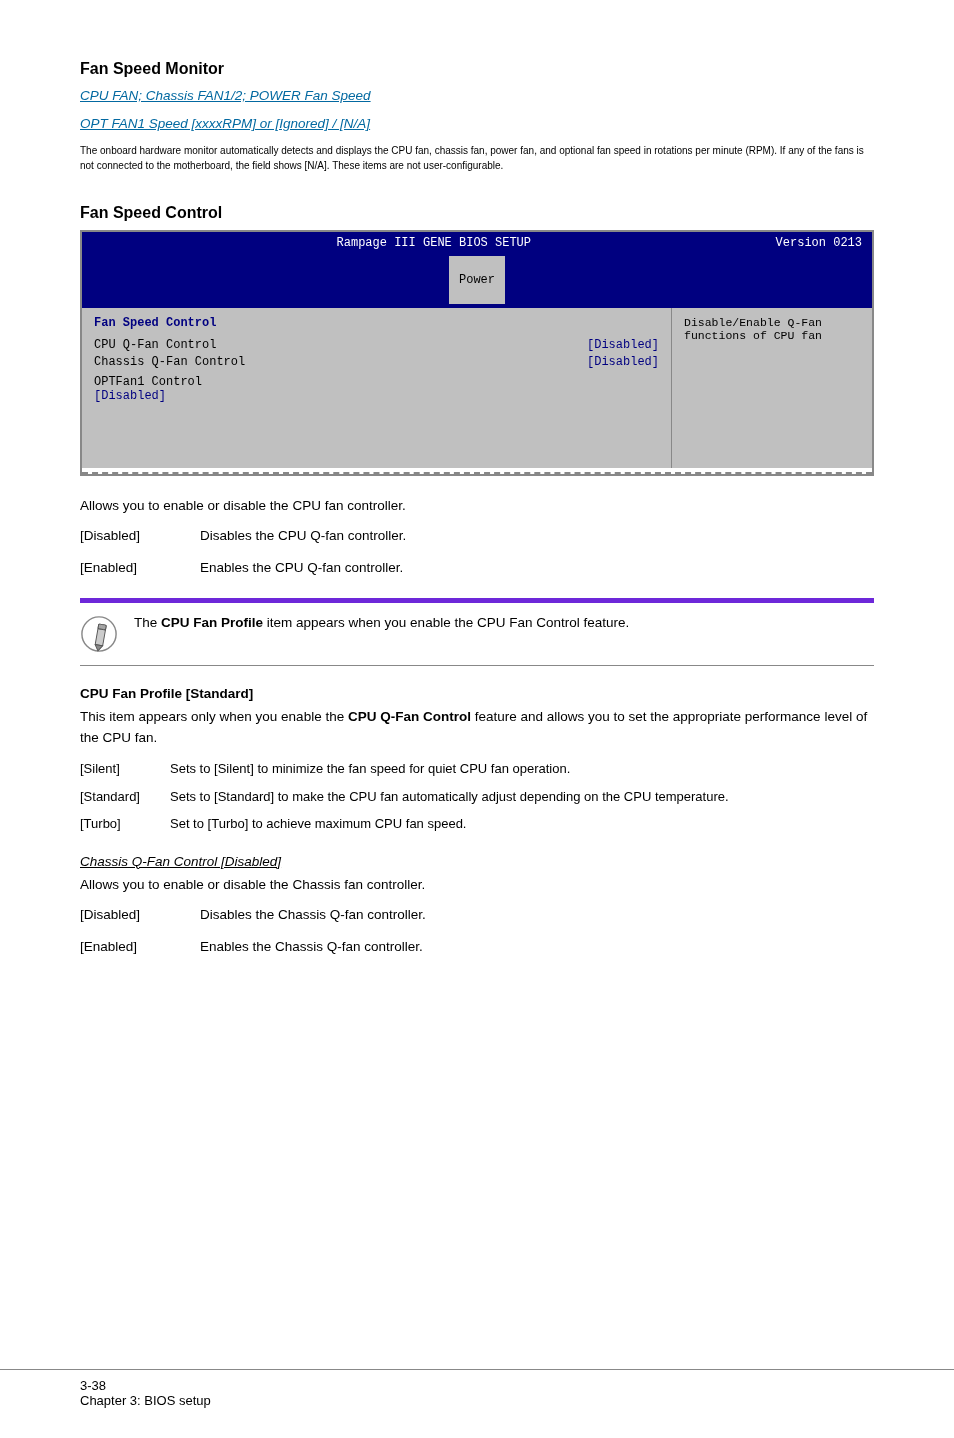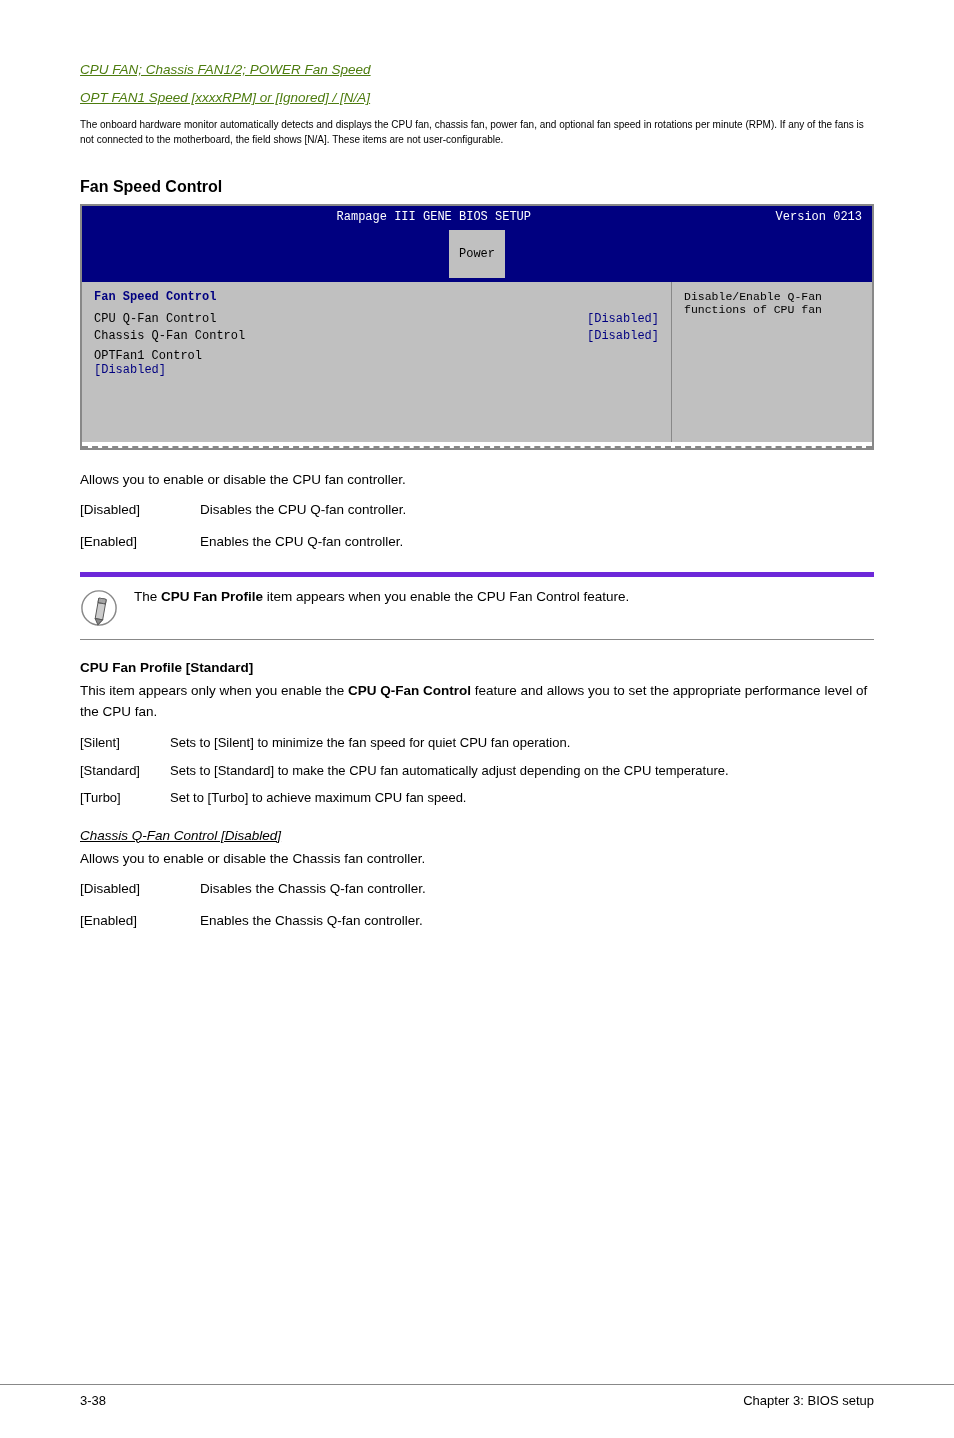--- a/index.html
+++ b/index.html
@@ -27,21 +27,21 @@
     .fan-speed-monitor {
       margin-bottom: 30px;
     }
 
     .fan-speed-monitor .subtitle {
       font-style: italic;
       text-decoration: underline;
       font-size: 13.5px;
       line-height: 1.5;
       margin-bottom: 8px;
-      color: #4d7c0f;
+      color: #0369a1;
     }
 
     .fan-speed-monitor p {
       font-size: 10px;
       line-height: 1.55;
     }
 
     .fan-speed-control {
       margin-bottom: 20px;
     }
@@ -247,32 +247,34 @@
       bottom: 30px;
       left: 0;
       width: 954px;
       display: flex;
       justify-content: space-between;
       padding: 0 80px;
       border-top: 1px solid #888;
       padding-top: 8px;
       font-size: 13px;
       color: #000;
+      flex-direction: column;
     }
 
     
     .pencil-svg {
       width: 38px;
       height: 38px;
     }
   </style>
 </head>
 <body>
 
 <div class="fan-speed-monitor">
+  <div class="section-title">Fan Speed Monitor</div>
   <div class="subtitle">CPU FAN; Chassis FAN1/2; POWER Fan Speed</div>
   <div class="subtitle">OPT FAN1 Speed [xxxxRPM] or [Ignored] / [N/A]</div>
   <p>The onboard hardware monitor automatically detects and displays the CPU fan, chassis fan, power fan, and optional fan speed in rotations per minute (RPM). If any of the fans is not connected to the motherboard, the field shows [N/A]. These items are not user-configurable.</p>
 </div>
 
 <div class="fan-speed-control">
   <div class="section-title">Fan Speed Control</div>
 
   <div class="bios-box">
     <div class="bios-header">

